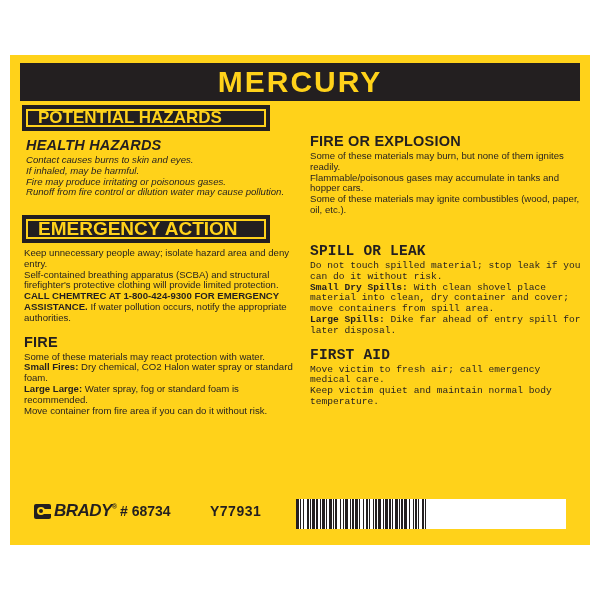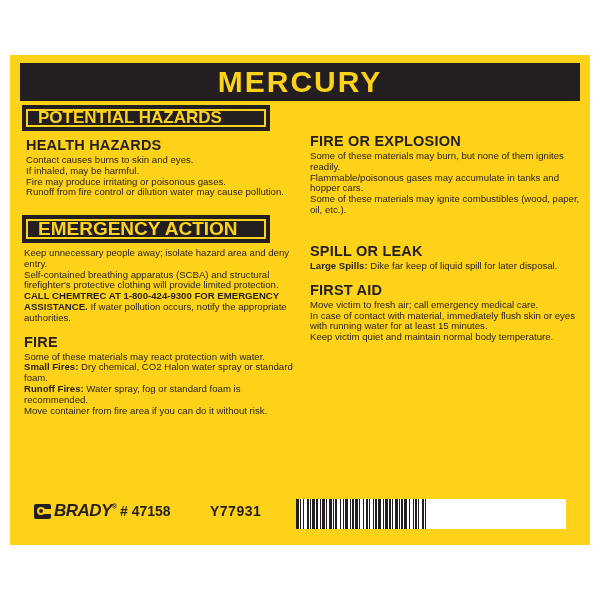--- a/index.html
+++ b/index.html
@@ -73,35 +73,37 @@
     z-index: 2;
   }
   .col {
     position: absolute;
     box-sizing: border-box;
   }
   #col-left-top {
     left: 16px;
     top: 82px;
     width: 276px;
+    font-style: italic;
   }
   #col-right-top {
     left: 300px;
     top: 78px;
     width: 272px;
   }
   #col-left-bottom {
     left: 14px;
     top: 193px;
     width: 280px;
   }
   #col-right-bottom {
     left: 300px;
     top: 188px;
     width: 272px;
+    font-family: Liberation Mono, monospace;
   }
   h3.head {
     margin: 0 0 2px 0;
     font-size: 14.5px;
     font-weight: bold;
     color: #231f20;
     letter-spacing: 0.2px;
   }
   h3.head.spaced {
     margin-top: 10px;
@@ -243,40 +245,41 @@
   </div>
 
   <div class="col" id="col-left-bottom">
     <p class="body blk">Keep unnecessary people away; isolate hazard area and deny entry.</p>
     <p class="body blk">Self-contained breathing apparatus (SCBA) and structural firefighter's protective clothing will provide limited protection.</p>
     <p class="body blk"><b>CALL CHEMTREC AT 1-800-424-9300 FOR EMERGENCY ASSISTANCE.</b><span> If water pollution occurs, notify the appropriate authorities.</span></p>
 
     <h3 class="head spaced">FIRE</h3>
     <p class="body blk">Some of these materials may react protection with water.</p>
     <p class="body blk"><b>Small Fires:</b><span> Dry chemical, CO2 Halon water spray or standard foam.</span></p>
-    <p class="body blk"><b>Runoff Fires:</b><span> Water spray, fog or standard foam is recommended.</span></p>
+    <p class="body blk"><b>Large Large:</b><span> Water spray, fog or standard foam is recommended.</span></p>
     <p class="body blk">Move container from fire area if you can do it without risk.</p>
   </div>
 
   <div class="col" id="col-right-bottom">
     <h3 class="head">SPILL OR LEAK</h3>
-    <p class="body blk"><b>Large Spills:</b><span> Dike far keep of liquid spill for later disposal.</span></p>
+    <p class="body blk">Do not touch spilled material; stop leak if you can do it without risk.</p>
+    <p class="body blk"><b>Small Dry Spills:</b><span> With clean shovel place material into clean, dry container and cover; move containers from spill area.</span></p>
+    <p class="body blk"><b>Large Spills:</b><span> Dike far ahead of entry spill for later disposal.</span></p>
 
     <h3 class="head spaced">FIRST AID</h3>
     <p class="body blk">Move victim to fresh air; call emergency medical care.</p>
-    <p class="body blk">In case of contact with material, immediately flush skin or eyes with running water for at least 15 minutes.</p>
     <p class="body blk">Keep victim quiet and maintain normal body temperature.</p>
   </div>
 
   <div id="footer">
     <div id="brady-logo">
       <span class="brady-mark"></span>
       <span class="brady-text"><span>BRADY</span><span class="brady-reg">®</span></span>
     </div>
-    <div id="part-number"># 47158</div>
+    <div id="part-number"># 68734</div>
     <div id="doc-code">Y77931</div>
     <div id="barcode">
         <span style="width: 3px;"></span>
         <span style="width: 1px; background: transparent;"></span>
         <span style="width: 1px;"></span>
         <span style="width: 2px; background: transparent;"></span>
         <span style="width: 1px;"></span>
         <span style="width: 3px; background: transparent;"></span>
         <span style="width: 2px;"></span>
         <span style="width: 1px; background: transparent;"></span>

